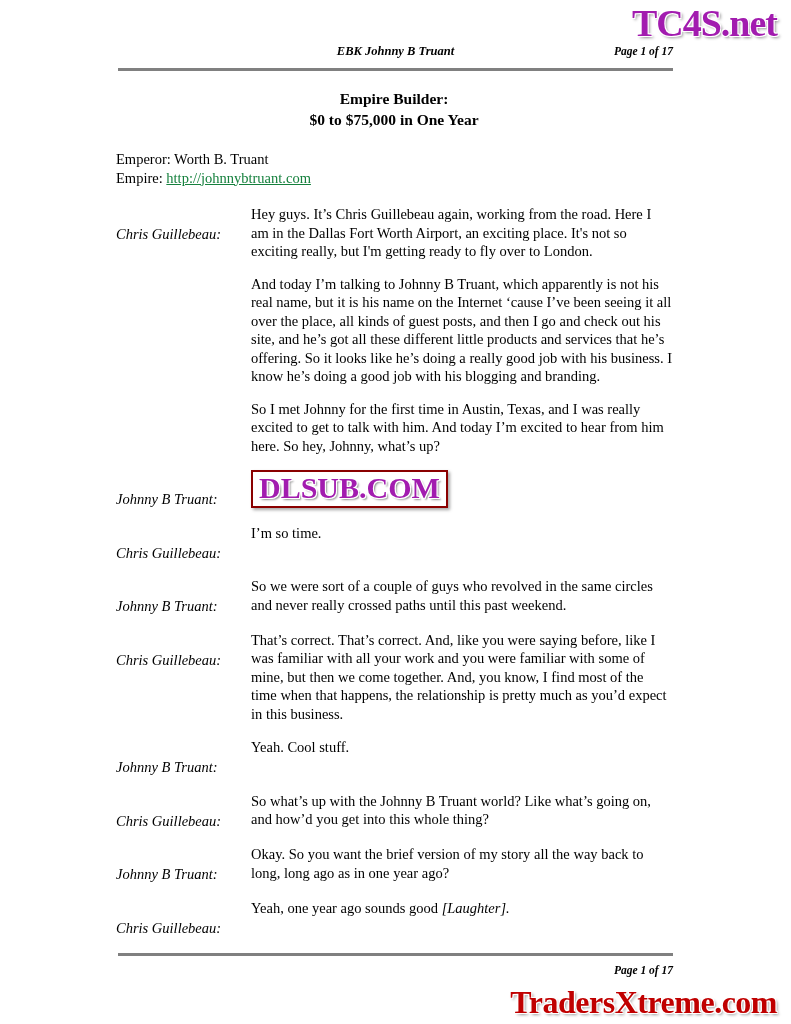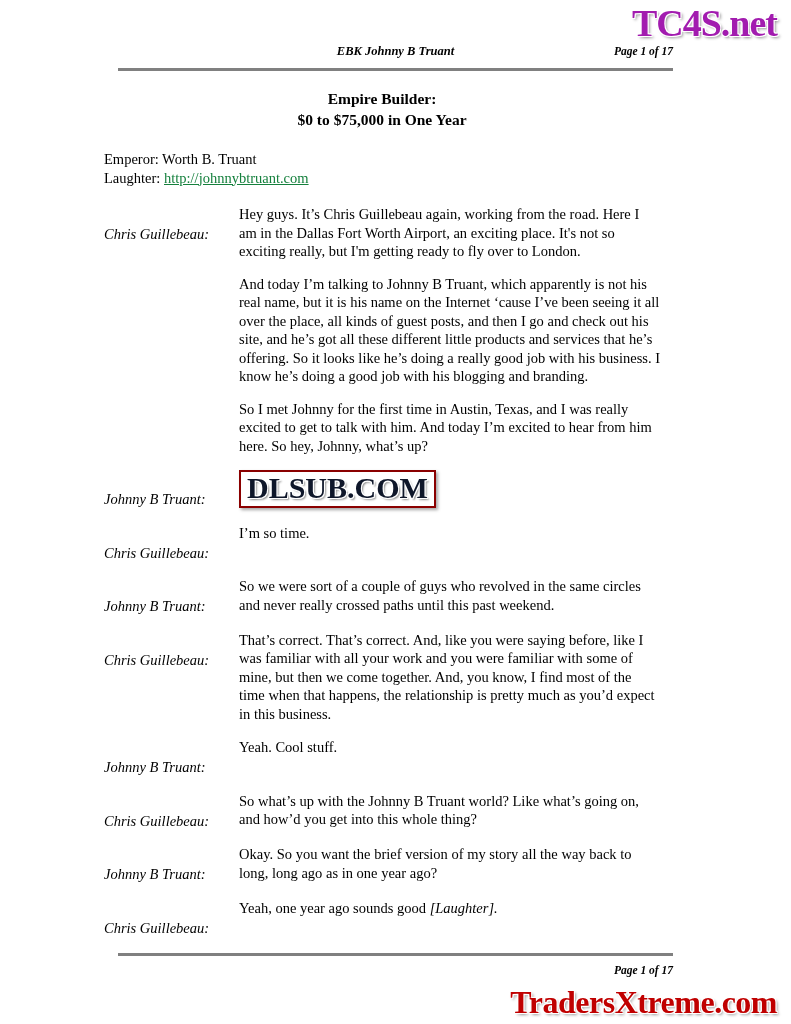--- a/index.html
+++ b/index.html
@@ -56,21 +56,21 @@
       -1px -1px 0 #ffffff,
        2px 2px 3px rgba(0,0,0,0.4);
     letter-spacing: -0.5px;
   }
   .wm-mid {
     display: inline-block;
     font-family: "Liberation Serif", serif;
     font-weight: bold;
     font-size: 30px;
     line-height: 1;
-    color: #0f172a;
+    color: #a21caf;
     background: #ffffff;
     border: 2px solid #8a0000;
     padding: 1px 6px 3px 6px;
     letter-spacing: 0px;
     text-shadow:
        1px 1px 0 #ffffff,
       -1px 1px 0 #ffffff,
        1px -1px 0 #ffffff,
       -1px -1px 0 #ffffff,
        2px 2px 2px rgba(0,0,0,0.45);
@@ -109,21 +109,21 @@
     left: 118px;
     right: 118px;
     height: 3px;
     background: #808080;
   }
 
   
   .content {
     position: absolute;
     top: 88px;
-    left: 104px;
+    left: 116px;
     width: 556px;
   }
   .doc-title {
     text-align: center;
     font-weight: bold;
     font-size: 15.5px;
     line-height: 21px;
     margin-bottom: 20px;
   }
   .meta {
@@ -196,21 +196,21 @@
   <div class="content">
 
     <div class="doc-title">
       <div>Empire Builder:</div>
       <div>$0 to $75,000 in One Year</div>
     </div>
 
     <div class="meta">
       <div>Emperor: Worth B. Truant</div>
       <div>
-        <span>Laughter:</span>
+        <span>Empire:</span>
         <a href="#">http://johnnybtruant.com</a>
       </div>
     </div>
 
     <div class="qa">
       <div class="speaker">Chris Guillebeau:</div>
       <div class="speech">
         <p>Hey guys.  It’s Chris Guillebeau again, working from the road.  Here I am in the Dallas Fort Worth Airport, an exciting place.  It's not so exciting really, but I'm getting ready to fly over to London.</p>
         <p>And today I’m talking to Johnny B Truant, which apparently is not his real name, but it is his name on the Internet ‘cause I’ve been seeing it all over the place, all kinds of guest posts, and then I go and check out his site, and he’s got all these different little products and services that he’s offering.  So it looks like he’s doing a really good job with his business.  I know he’s doing a good job with his blogging and branding.</p>
         <p>So I met Johnny for the first time in Austin, Texas, and I was really excited to get to talk with him.  And today I’m excited to hear from him here.  So hey, Johnny, what’s up?</p>

